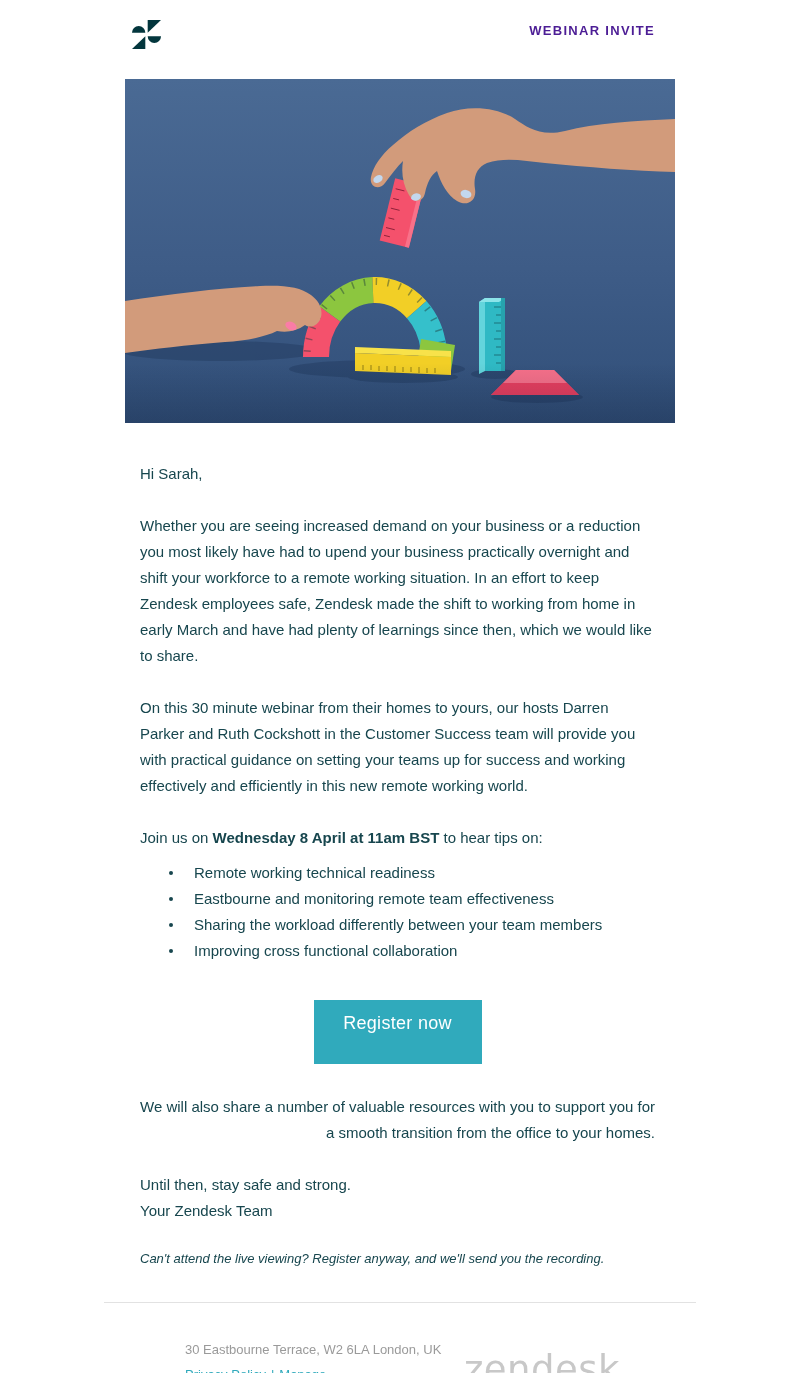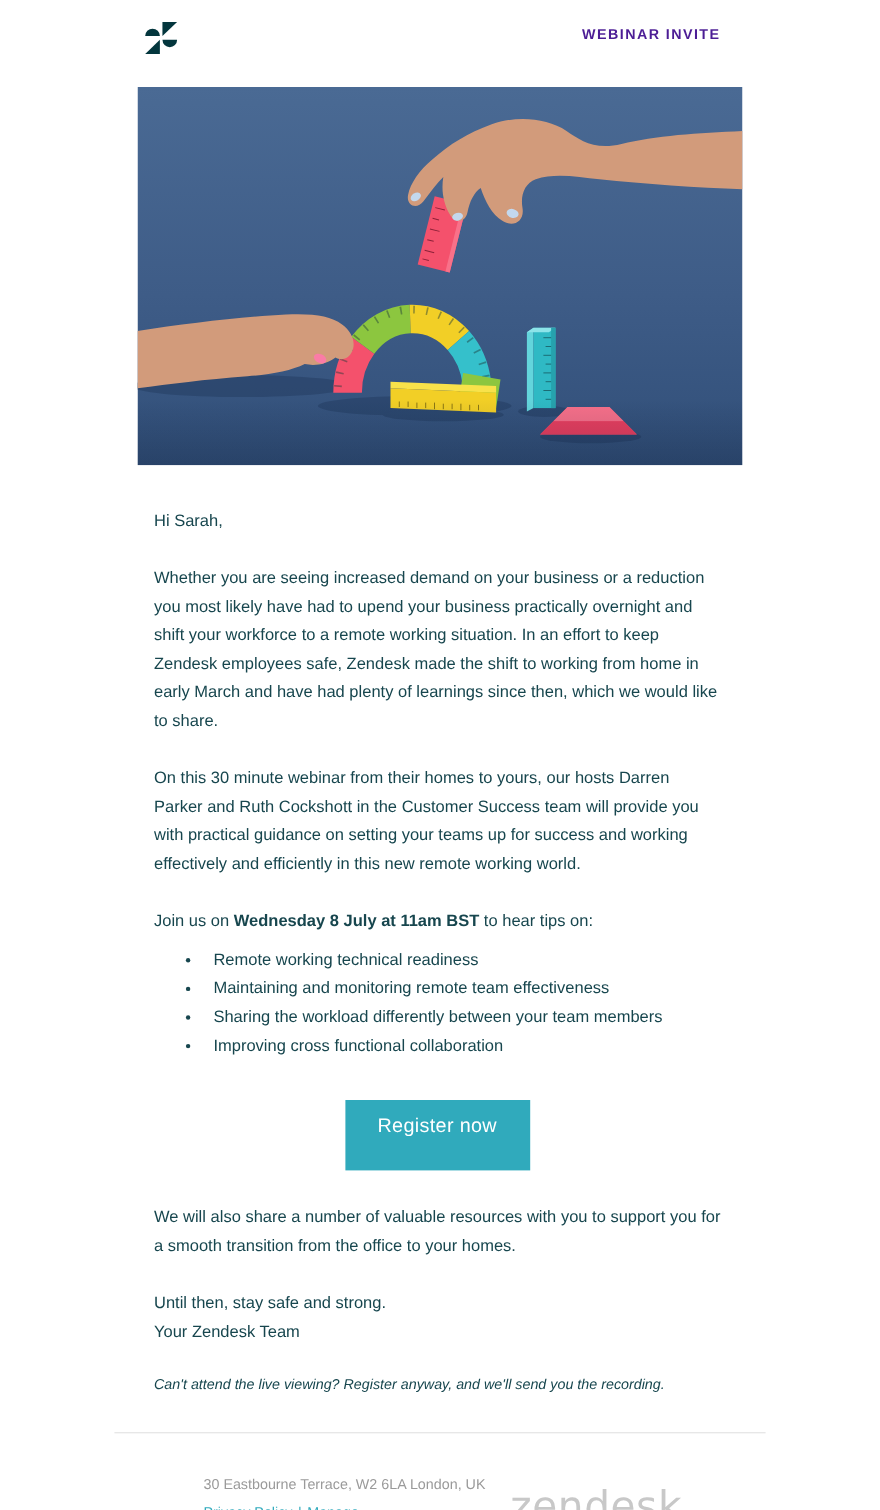--- a/index.html
+++ b/index.html
@@ -25,21 +25,21 @@
   p.greeting { margin-top: 38px; }
   .topics { margin: 9px 0 0; padding: 0 0 0 28px; list-style: none; }
   .topics li { position: relative; padding-left: 26px; line-height: 26px; }
   .topics li::before { content: ""; position: absolute; left: 1px; top: 11px; width: 4px; height: 4px; border-radius: 50%; background: #17464e; }
   .cta-wrap { text-align: center; margin-top: 36px; }
   .cta {
     display: inline-block; width: 168px; height: 64px; line-height: 47px;
     background: #30aabc; color: #ffffff; font-size: 18px; letter-spacing: 0.3px;
     text-align: center; text-decoration: none; cursor: pointer;
   }
-  p.para3 { margin-top: 30px; }
+  p.para3 { margin-top: 30px; text-align: right; }
   p.note { margin-top: 26px; font-style: italic; font-size: 13px; line-height: 18px; }
 
   hr.rule { border: none; border-top: 1px solid #e2e2e2; margin: 34px 4px 0; }
 
   
   .ftr { display: flex; justify-content: space-between; align-items: center; padding: 40px 80px 16px 85px; }
   .ftr-address { color: #9a9a9a; font-size: 13px; line-height: 14px; }
   .ftr-links { margin-top: 11px; font-size: 13px; line-height: 14px; }
   .ftr-links a { color: #30aabc; text-decoration: none; cursor: pointer; }
   .ftr-links .sep { color: #30aabc; margin: 0 5px; }
@@ -174,24 +174,24 @@
       <ellipse cx="166" cy="247" rx="6" ry="4" transform="rotate(25 166 247)" fill="#fa7ca6"></ellipse>
     </g>
 
     <rect x="0" y="284" width="550" height="60" fill="url(#vig)"></rect>
   </svg>
 
   <div class="copy">
     <p class="greeting">Hi Sarah,</p>
     <p>Whether you are seeing increased demand on your business or a reduction you most likely have had to upend your business practically overnight and shift your workforce to a remote working situation. In an effort to keep Zendesk employees safe, Zendesk made the shift to working from home in early March and have had plenty of learnings since then, which we would like to share.</p>
     <p>On this 30 minute webinar from their homes to yours, our hosts Darren Parker and Ruth Cockshott in the Customer Success team will provide you with practical guidance on setting your teams up for success and working effectively and efficiently in this new remote working world.</p>
-    <p><span>Join us on </span><strong>Wednesday 8 July at 11am BST</strong><span> to hear tips on:</span></p>
+    <p><span>Join us on </span><strong>Wednesday 8 April at 11am BST</strong><span> to hear tips on:</span></p>
     <ul class="topics">
       <li>Remote working technical readiness</li>
-      <li>Maintaining and monitoring remote team effectiveness</li>
+      <li>Eastbourne and monitoring remote team effectiveness</li>
       <li>Sharing the workload differently between your team members</li>
       <li>Improving cross functional collaboration</li>
     </ul>
     <div class="cta-wrap">
       <a class="cta">Register now</a>
     </div>
     <p class="para3">We will also share a number of valuable resources with you to support you for a smooth transition from the office to your homes.</p>
     <p><span>Until then, stay safe and strong.</span><br><span>Your Zendesk Team</span></p>
     <p class="note">Can't attend the live viewing? Register anyway, and we'll send you the recording.</p>
   </div>

